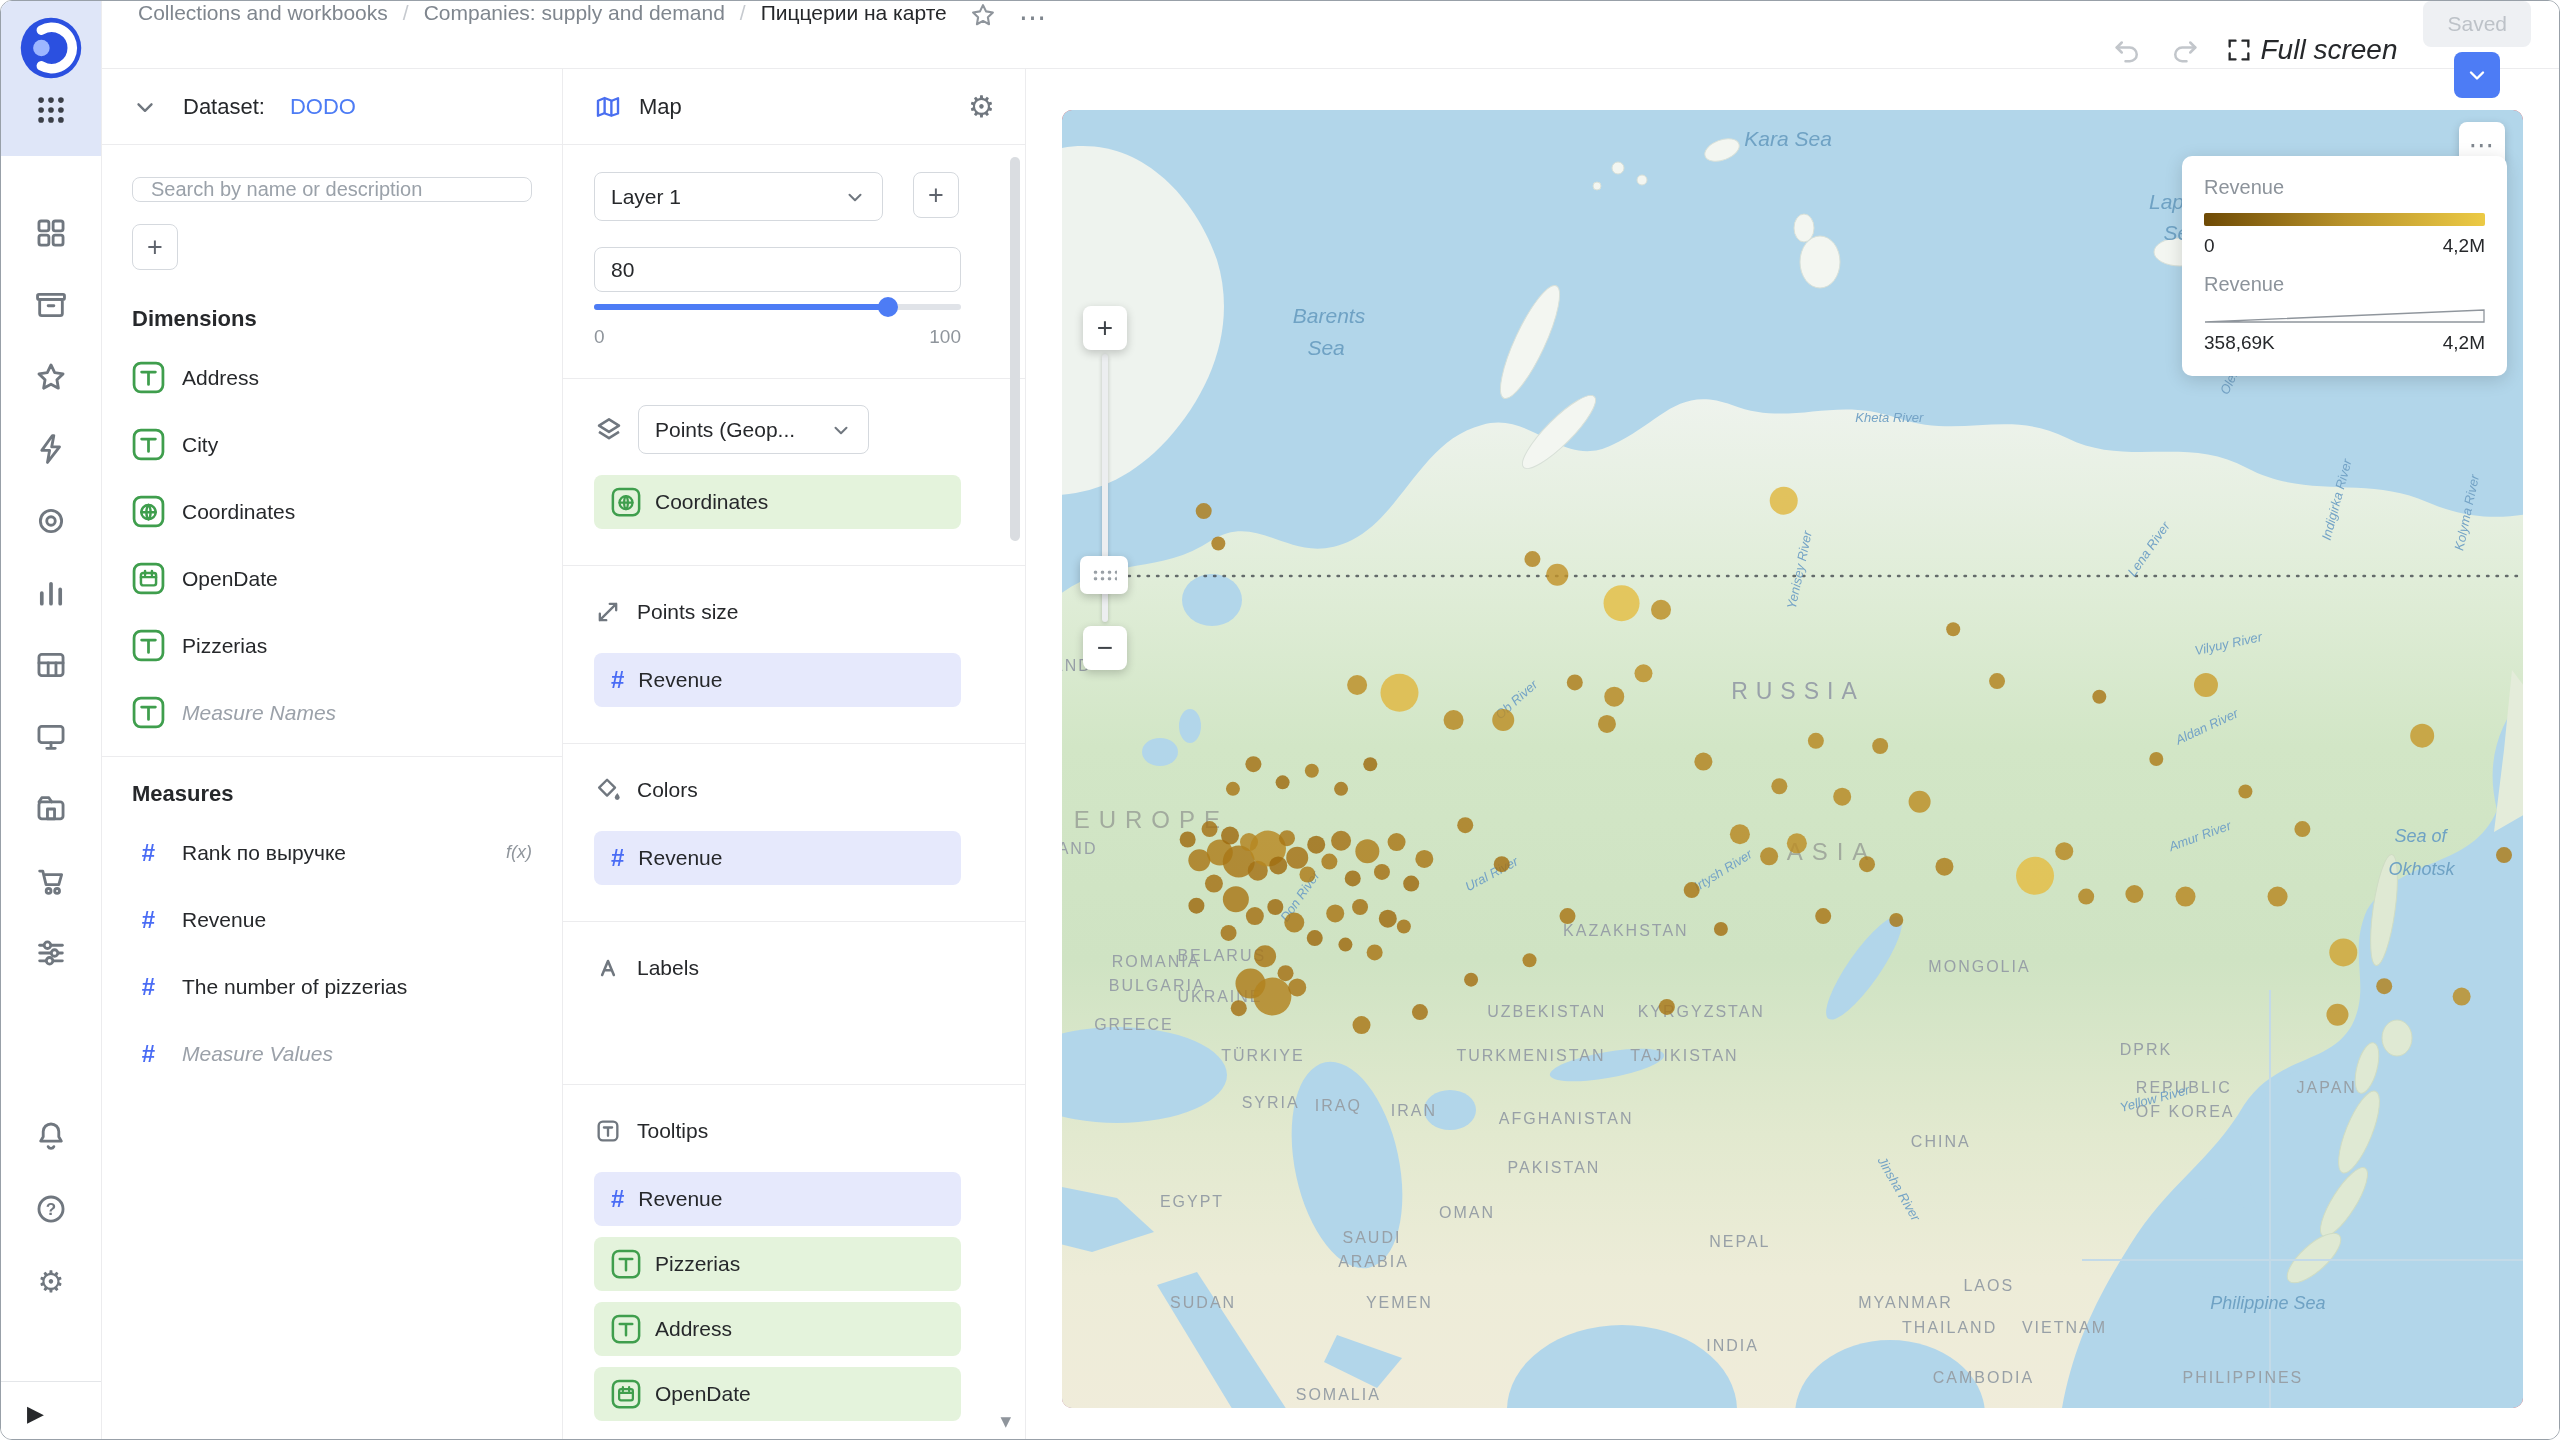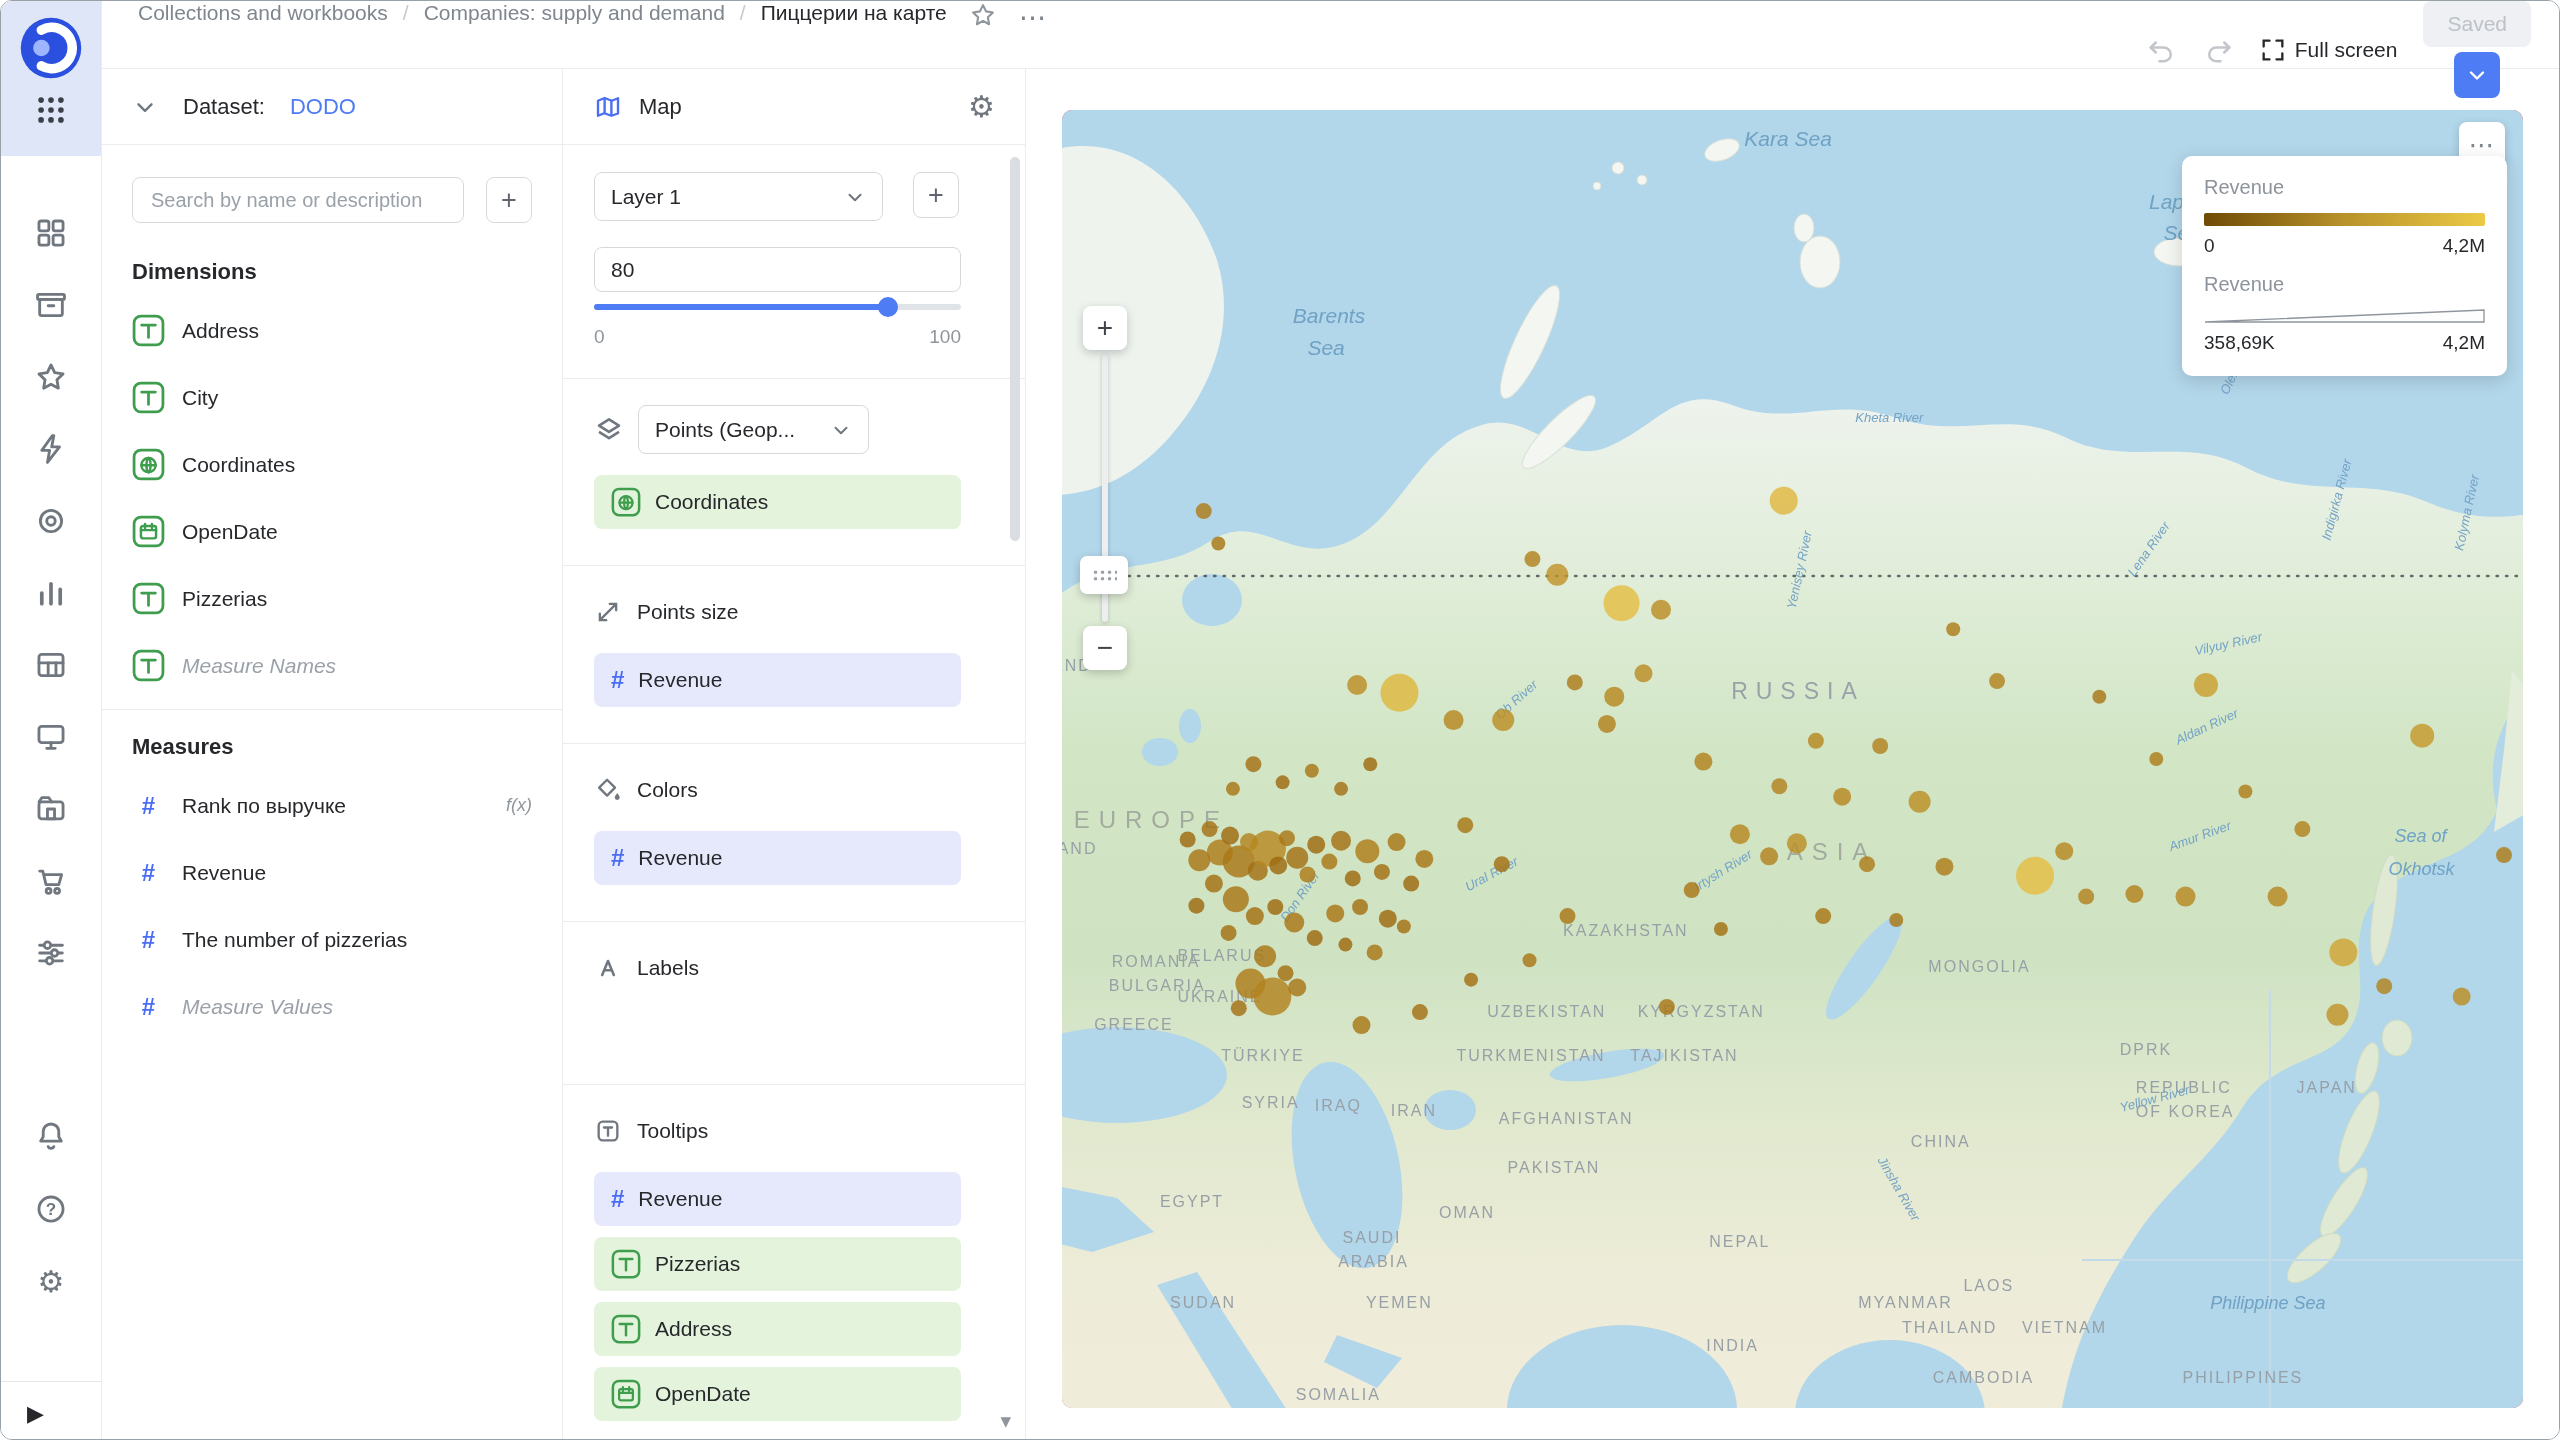--- a/index.html
+++ b/index.html
@@ -22,31 +22,31 @@
   
   .topbar { position:absolute; left:101px; top:0; right:0; height:68px; background:#fff; border-bottom:1px solid #ececee; display:flex; align-items:flex-start; padding:0 28px 0 36px; z-index:5; }
   .crumbs { display:flex; align-items:center; gap:15px; font-size:21px; color:#7f868e; white-space:nowrap; }
   .crumb { cursor:pointer; }
   .crumb-current { color:#26282b; }
   .crumb-sep { color:#c6cacf; }
   .tb-iconbtn { margin-left:22px; display:flex; align-items:center; cursor:pointer; }
   .tb-dots { font-size:28px; color:#7f868e; letter-spacing:2px; }
   .tb-right { margin-left:auto; display:flex; align-items:center; gap:26px; }
   .tb-right svg { display:block; }
-  .fullscreen { display:flex; align-items:center; gap:8px; font-size:21px; color:#26282b; cursor:pointer; }
+  .fullscreen { display:flex; align-items:center; gap:8px; font-size:28px; color:#26282b; cursor:pointer;font-style:italic; }
   .save-group { display:flex; align-items:center; gap:5px;flex-direction:column; }
   .btn-saved { height:46px; padding:0 24px; border-radius:8px; background:#eef0f3; color:#bdc2c8; font-size:21px; display:flex; align-items:center; }
   .btn-dd { width:46px; height:46px; border-radius:8px; background:#4d7cf5; display:flex; align-items:center; justify-content:center; cursor:pointer; }
 
   
   .panel-dataset { position:absolute; left:101px; top:68px; width:461px; bottom:0; background:#fff; border-right:1px solid #ececee; z-index:4; }
   .panel-header { height:76px; display:flex; align-items:center; padding:0 30px; border-bottom:1px solid #ececee; font-size:22px; gap:25px; }
   .ds-name { color:#4d7cf5; cursor:pointer; }
   .ds-body { padding:0 30px; }
-  .search-row { margin-top:32px; display:flex; gap:22px; }
+  .search-row { margin-top:32px; display:flex; gap:22px;flex-direction:column; }
   .search-input { flex:1; height:46px; border:1px solid #d5d9de; border-radius:8px; padding:0 18px; font-size:20px; font-family:inherit; color:#26282b; outline:none; }
   .search-input::placeholder { color:#9aa1a9; }
   .sq-btn { width:46px; height:46px; border:1px solid #d5d9de; border-radius:8px; background:#fff; display:flex; align-items:center; justify-content:center; font-size:27px; color:#5f646d; cursor:pointer; flex:none; }
   .sec-title { margin-top:36px; font-size:22px; font-weight:700; }
   .field-list { margin-top:12px; }
   .field-row { height:67px; display:flex; align-items:center; gap:17px; cursor:pointer; }
   .field-row .fi { width:33px; height:33px; flex:none; }
   .field-label { font-size:21px; }
   .muted { color:#9ba1a9; font-style:italic; }
   .hash { color:#4a6cf5; font-weight:700; font-size:24px; width:33px; text-align:center; flex:none; }

